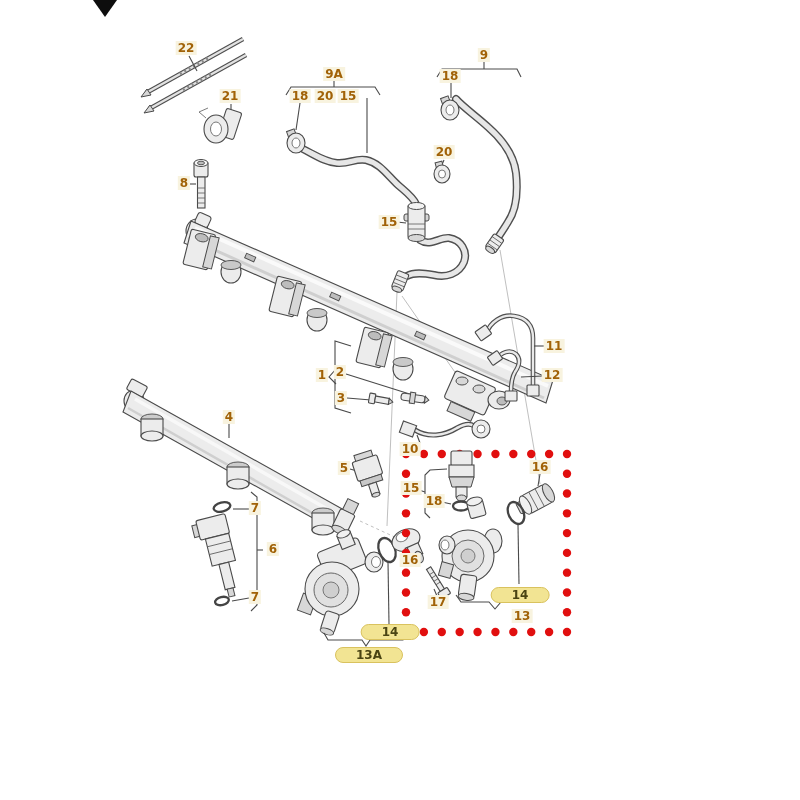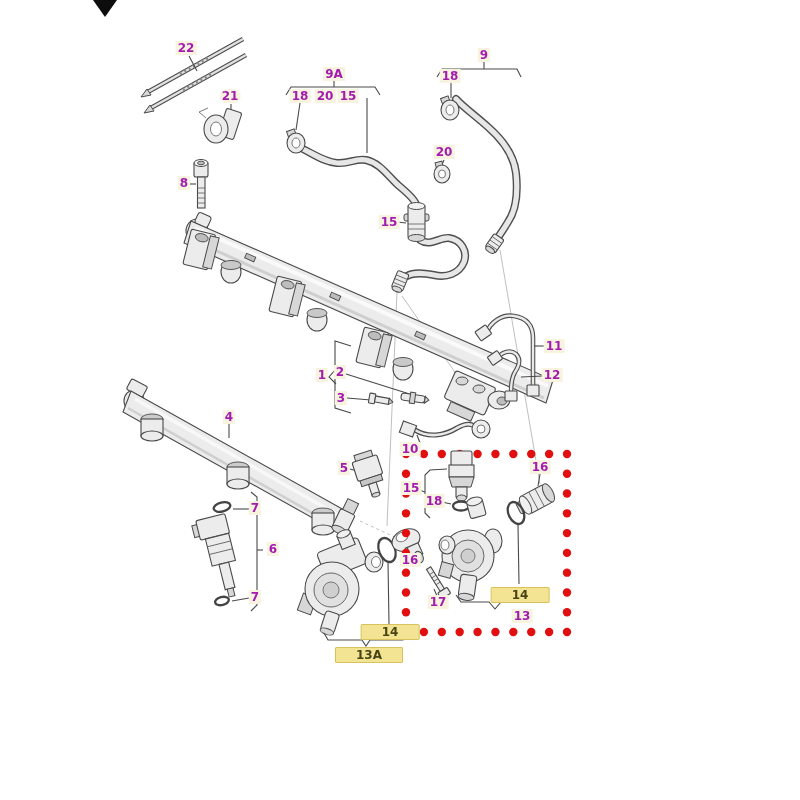--- a/index.html
+++ b/index.html
@@ -13,24 +13,24 @@
   .ln{fill:none;stroke:#4a4a4a;stroke-width:1.1;}
   .thin{fill:none;stroke:#5a5a5a;stroke-width:0.8;}
   .faint{fill:none;stroke:#b8b8b8;stroke-width:0.9;}
   .hoseO{fill:none;stroke:#4f4f4f;stroke-width:8;stroke-linecap:round;}
   .hoseI{fill:none;stroke:#e7e7e7;stroke-width:5.2;stroke-linecap:round;}
   .pipeO{fill:none;stroke:#4f4f4f;stroke-width:4.6;stroke-linecap:round;}
   .pipeI{fill:none;stroke:#e9e9e9;stroke-width:2.4;stroke-linecap:round;}
   .oring{fill:none;stroke:#444;stroke-width:2.3;}
   #label-layer{position:absolute;left:0;top:0;width:800px;height:800px;}
   .plabel{position:absolute;transform:translate(-50%,-50%);font-weight:700;font-size:12px;
-          color:#a21caf;background:var(--label-bg,#f8f3df);padding:0 2px;line-height:14px;
+          color:#a16207;background:var(--label-bg,#f8f3df);padding:0 2px;line-height:14px;
           white-space:nowrap;}
   .plabel.hl{background:var(--highlight-bg,#f2e493);border:1px solid var(--highlight-border,#d9c25e);
-             color:#4a4413;padding:0 20px;border-radius:1px;}
+             color:#4a4413;padding:0 20px;border-radius:8px;}
 </style>
 </head>
 <body>
 
 <div class="stage">
 <svg width="800" height="800" viewBox="0 0 800 800">
 
   <g>
     <path class="faint" d="M397,292 L387,526"></path>
     <path class="faint" d="M500,250 L540,484"></path>
@@ -394,21 +394,21 @@
     <g transform="translate(436,580) rotate(-32)">
       <rect x="-2.5" y="-14" width="5" height="26" class="part"></rect>
       <path class="thin" d="M-2.5,-8 h5 M-2.5,-4 h5 M-2.5,0 h5 M-2.5,4 h5"></path>
       <rect x="-5.5" y="12" width="11" height="7" rx="1" class="part"></rect>
     </g>
   </g>
 </svg>
 
 <div id="label-layer">
       <div class="plabel" style="left: 186px; top: 48px;">22</div>
-      <div class="plabel" style="left: 230px; top: 96px; border-radius: 7px;">21</div>
+      <div class="plabel" style="left: 230px; top: 96px;">21</div>
       <div class="plabel" style="left: 184px; top: 183px;">8</div>
       <div class="plabel" style="left: 334px; top: 74px;">9A</div>
       <div class="plabel" style="left: 300px; top: 96px;">18</div>
       <div class="plabel" style="left: 325px; top: 96px;">20</div>
       <div class="plabel" style="left: 348px; top: 96px;">15</div>
       <div class="plabel" style="left: 484px; top: 55px;">9</div>
       <div class="plabel" style="left: 450px; top: 76px;">18</div>
       <div class="plabel" style="left: 444px; top: 152px;">20</div>
       <div class="plabel" style="left: 389px; top: 222px;">15</div>
       <div class="plabel" style="left: 322px; top: 375px;">1</div>

